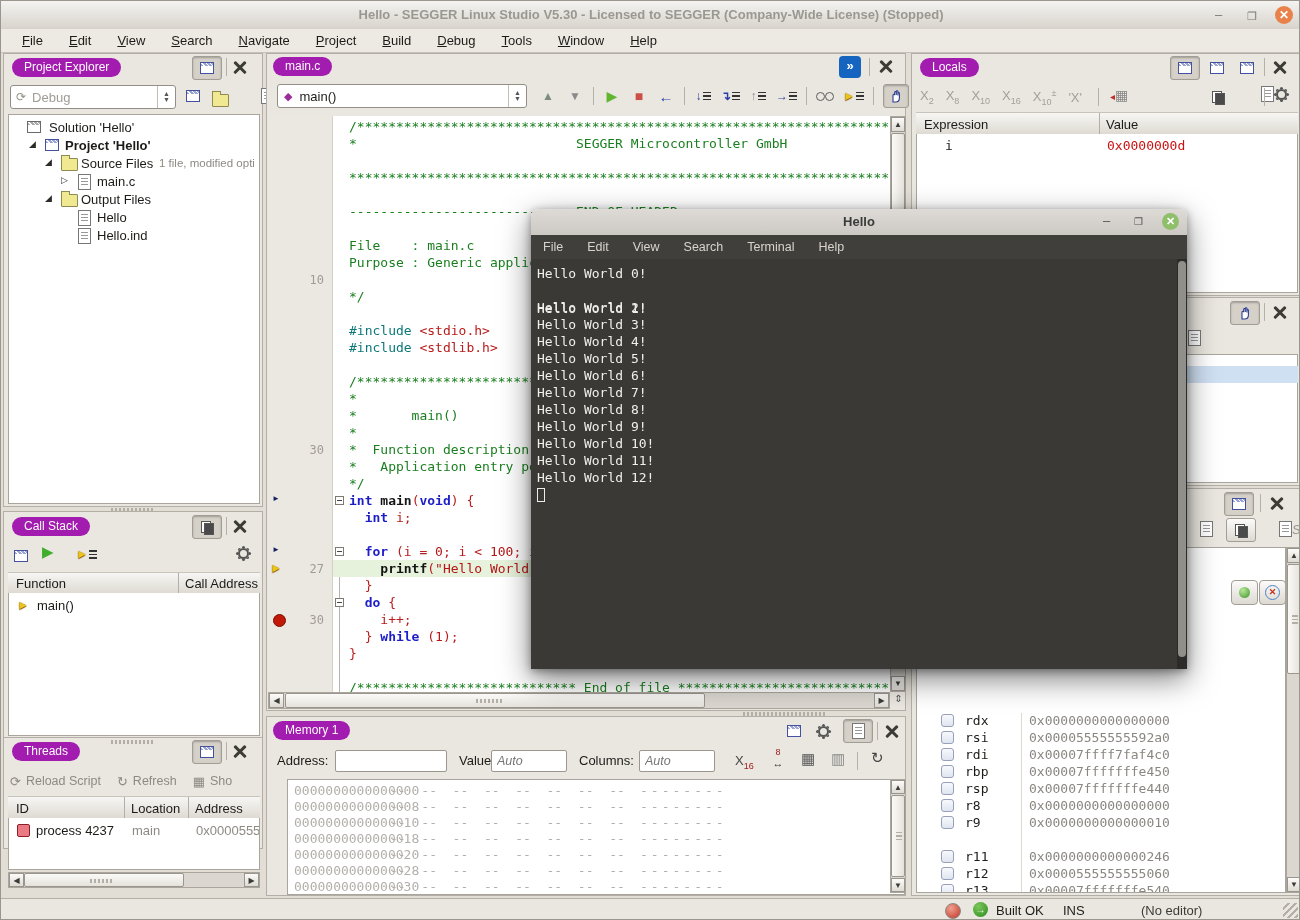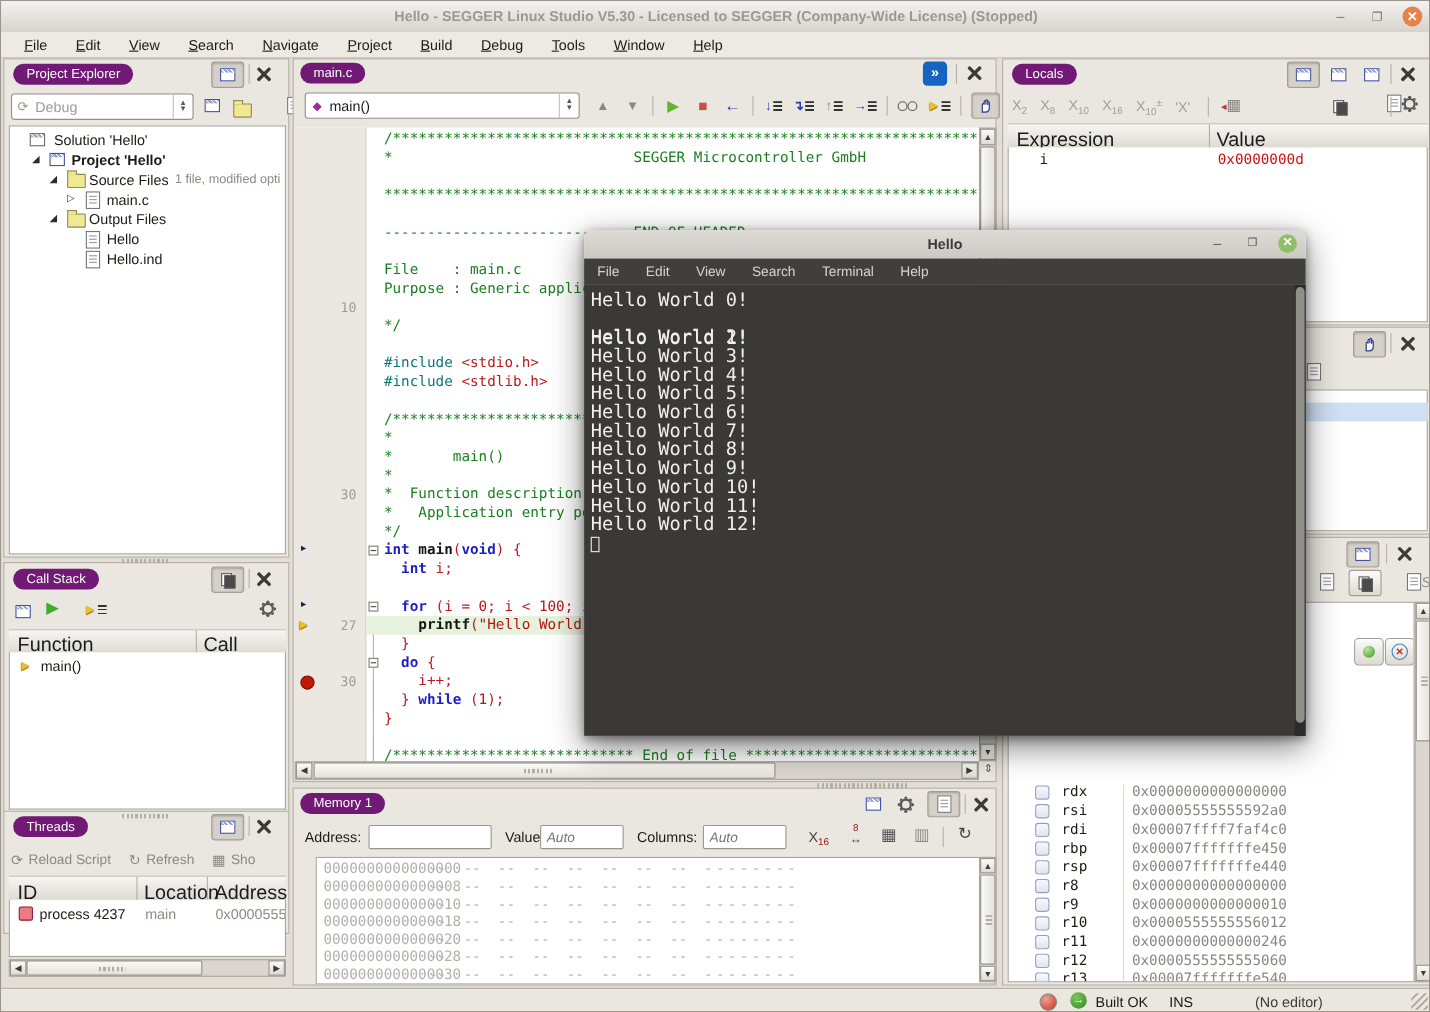--- a/index.html
+++ b/index.html
@@ -4,28 +4,28 @@
 <style>
   html,body{margin:0;padding:0;background:#888}
   #app{position:relative;width:1300px;height:920px;background:#e2ded6;font-family:"Liberation Sans",sans-serif;font-size:13px;color:#1c1b18;overflow:hidden;border:1px solid #9a968e;box-sizing:border-box}
   .abs{position:absolute}
   
   .titlebar{left:0;top:0;width:1300px;height:28px;background:linear-gradient(#f4f3f1,#d7d3cc);border-bottom:1px solid #b7b3ab;text-align:center;line-height:28px;color:#9b9892;font-weight:bold;font-size:13px}
   .menubar{left:0;top:28px;width:1300px;height:24px;background:#edeae4;border-bottom:1px solid #c5c1b9;display:flex;align-items:center;padding-left:8px;box-sizing:border-box}
   .menubar span{padding:2px 13px;cursor:default}
   
   .panel{background:#eae7e0;border:1px solid #b3afa7;box-sizing:border-box}
-  .badge{display:inline-block;background:#701a75;color:#fbfbf9;border-radius:10px;padding:2px 12px;font-size:12px;line-height:15px}
+  .badge{display:inline-block;background:#a21caf;color:#fbfbf9;border-radius:10px;padding:2px 12px;font-size:12px;line-height:15px}
   .hbtn{display:flex;align-items:center;justify-content:center;width:28px;height:22px;border:1px solid #a29e96;border-radius:3px;background:linear-gradient(#fcfbfa,#ddd9d2)}
   .hbtn.pressed{background:#d5d1c9;box-shadow:inset 0 1px 2px rgba(0,0,0,.25)}
   .xicon{position:relative;width:14px;height:14px;display:inline-block}
   .xicon::before,.xicon::after{content:"";position:absolute;left:-1px;top:5.5px;width:16px;height:3.2px;background:#3c3b36;border-radius:1px}
   .xicon::before{transform:rotate(45deg)}.xicon::after{transform:rotate(-45deg)}
   .vsep{width:1px;background:#b5b1a9;height:18px}
-  .thead{background:linear-gradient(#f7f6f4,#ddd9d1);border-top:1px solid #c8c4bc;border-bottom:1px solid #b3afa7;font-size:18px}
+  .thead{background:linear-gradient(#f7f6f4,#ddd9d1);border-top:1px solid #c8c4bc;border-bottom:1px solid #b3afa7;font-size:13px}
   .white{background:#fff;border:1px solid #a9a59d;box-sizing:border-box}
   .combo{background:#fff;border:1px solid #938f87;border-radius:3px;display:flex;align-items:center;box-sizing:border-box}
   .spin{margin-left:auto;border-left:1px solid #c2beb6;height:100%;width:17px;display:flex;flex-direction:column;align-items:center;justify-content:center;color:#555;font-size:7px;line-height:6px}
   .inp{background:#fff;border:1px solid #9b978f;border-radius:2px;box-sizing:border-box;font-size:12.5px;padding:1px 5px;color:#333}
   .ph{color:#9a968e;font-style:italic}
   .grip{background:repeating-linear-gradient(90deg,#b3afa7 0 2px,transparent 2px 4px)}
   
   .sbtrack{background:#dbd7d0;border:1px solid #aaa69e;box-sizing:border-box}
   .sbbtn{position:absolute;background:linear-gradient(#fcfbfa,#dedbd4);border:1px solid #9a968e;box-sizing:border-box;display:flex;align-items:center;justify-content:center;font-size:8px;color:#3c3b36}
   .sbthumb{position:absolute;background:linear-gradient(90deg,#fbfaf8,#e5e2db);border:1px solid #9a968e;border-radius:2px;box-sizing:border-box}
@@ -55,21 +55,21 @@
   
   .com{color:#1a7f1f}.kw{color:#1e1ec8;font-weight:bold}.num{color:#b41616}.str{color:#b41616}.pre{color:#0d7878}.pl{color:#b91c1c}.fnb{color:#141414;font-weight:bold}
   .cl{position:absolute;white-space:pre;font-family:"DejaVu Sans Mono",monospace;font-size:13px;line-height:17px}
   .lnum{position:absolute;width:38px;text-align:right;color:#a09c94;font-size:12px;font-family:"DejaVu Sans Mono",monospace}
   
   #terminal{left:530px;top:208px;width:656px;height:460px;z-index:50;box-shadow:0 10px 30px rgba(0,0,0,.5),0 2px 8px rgba(0,0,0,.35);border-radius:7px 7px 0 0}
   .tm-title{left:0;top:0;width:656px;height:26px;background:linear-gradient(#dedbd7,#ccc9c4);border-radius:7px 7px 0 0;text-align:center;line-height:26px;color:#3a3a38;font-weight:bold;font-size:13px}
   .tm-menu{left:0;top:26px;width:656px;height:24px;background:#413f3c;display:flex;align-items:center;color:#d8d4cc;font-size:12.5px}
   .tm-menu span{padding:3px 12px}
   .tm-body{left:0;top:50px;width:656px;height:410px;background:#3a3936;overflow:hidden}
-  .tm-line{position:absolute;left:6px;color:#efefec;font-family:"DejaVu Sans Mono",monospace;font-size:17px;line-height:17px;white-space:pre}
+  .tm-line{position:absolute;left:6px;color:#efefec;font-family:"DejaVu Sans Mono",monospace;font-size:13px;line-height:17px;white-space:pre}
 </style>
 </head>
 <body>
 
 <div id="app">
 
   <div class="abs titlebar">
     <span>Hello - SEGGER Linux Studio V5.30 - Licensed to SEGGER (Company-Wide License) (Stopped)</span>
     <span class="abs" style="left:1214px;top:0;color:#7c7974;font-weight:normal">–</span>
     <span class="abs" style="left:1246px;top:1px;color:#7c7974;font-weight:normal;font-size:11px">❐</span>
@@ -526,25 +526,20 @@
         <div style="position: absolute; left: 0px; top: 250px; width: 100%; height: 17px;">
           <span class=" reg-cb" style="position: absolute; left: 24px; top: 1px;"></span>
           <span style="position: absolute; left: 48px; top: 0px; font-family: &quot;DejaVu Sans Mono&quot;, monospace; font-size: 13px;">r8</span>
           <span style="position: absolute; left: 112px; top: 0px; color: rgb(138, 135, 129); font-family: &quot;DejaVu Sans Mono&quot;, monospace; font-size: 13px;">0x0000000000000000</span>
         </div>
         <div style="position: absolute; left: 0px; top: 267px; width: 100%; height: 17px;">
           <span class=" reg-cb" style="position: absolute; left: 24px; top: 1px;"></span>
           <span style="position: absolute; left: 48px; top: 0px; font-family: &quot;DejaVu Sans Mono&quot;, monospace; font-size: 13px;">r9</span>
           <span style="position: absolute; left: 112px; top: 0px; color: rgb(138, 135, 129); font-family: &quot;DejaVu Sans Mono&quot;, monospace; font-size: 13px;">0x0000000000000010</span>
         </div>
-        <div style="position: absolute; left: 0px; top: 284px; width: 100%; height: 17px;">
-          <span class=" reg-cb" style="position: absolute; left: 24px; top: 1px;"></span>
-          <span style="position: absolute; left: 48px; top: 0px; font-family: &quot;DejaVu Sans Mono&quot;, monospace; font-size: 13px;">r10</span>
-          <span style="position: absolute; left: 112px; top: 0px; color: rgb(138, 135, 129); font-family: &quot;DejaVu Sans Mono&quot;, monospace; font-size: 13px;">0x0000555555556012</span>
-        </div>
         <div style="position: absolute; left: 0px; top: 301px; width: 100%; height: 17px;">
           <span class=" reg-cb" style="position: absolute; left: 24px; top: 1px;"></span>
           <span style="position: absolute; left: 48px; top: 0px; font-family: &quot;DejaVu Sans Mono&quot;, monospace; font-size: 13px;">r11</span>
           <span style="position: absolute; left: 112px; top: 0px; color: rgb(138, 135, 129); font-family: &quot;DejaVu Sans Mono&quot;, monospace; font-size: 13px;">0x0000000000000246</span>
         </div>
         <div style="position: absolute; left: 0px; top: 318px; width: 100%; height: 17px;">
           <span class=" reg-cb" style="position: absolute; left: 24px; top: 1px;"></span>
           <span style="position: absolute; left: 48px; top: 0px; font-family: &quot;DejaVu Sans Mono&quot;, monospace; font-size: 13px;">r12</span>
           <span style="position: absolute; left: 112px; top: 0px; color: rgb(138, 135, 129); font-family: &quot;DejaVu Sans Mono&quot;, monospace; font-size: 13px;">0x0000555555555060</span>
         </div>

